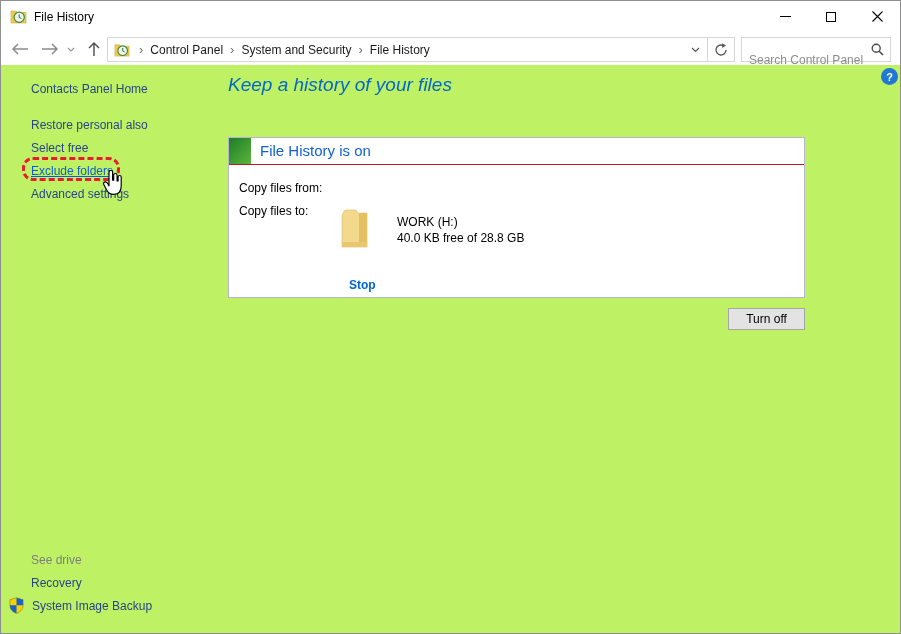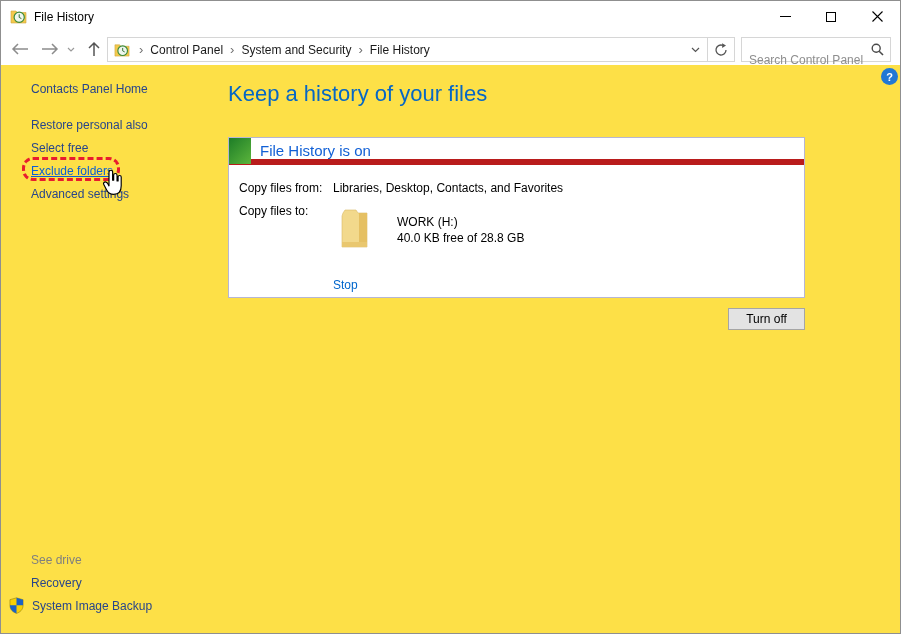--- a/index.html
+++ b/index.html
@@ -1,19 +1,19 @@
 <!DOCTYPE html>
 <html><head>
 <meta charset="utf-8">
 <style>
   * { margin:0; padding:0; box-sizing:border-box; }
   html,body { background:#f0f0f0; }
   body { font-family:"Liberation Sans","DejaVu Sans",sans-serif; }
   .window {
-    position:relative; width:901px; height:634px; background:#fde047;
+    position:relative; width:901px; height:634px; background:#bef264;
     border:1px solid #8f8f8f; overflow:hidden; cursor:default;
     font-size:12px; color:#000;
   }
   .abs { position:absolute; }
 
   
   .titlebar { position:absolute; top:0; left:0; right:0; height:32px; background:#fff; }
   .app-icon { position:absolute; left:9px; top:7px; width:17px; height:17px; }
   .title-text { position:absolute; left:33px; top:9px; font-size:12px; color:#000; white-space:nowrap; }
   .wc-btn { position:absolute; top:0; width:46px; height:31px; display:flex; align-items:center; justify-content:center; }
@@ -56,37 +56,37 @@
     border:3px dashed #e81c2e; border-radius:11px; pointer-events:none;
   }
   .hand-cursor { position:absolute; left:101px; top:169px; pointer-events:none; }
 
   
   .help-btn {
     position:absolute; left:880px; top:67px; width:17px; height:17px; border-radius:50%;
     background:#2178d4; color:#fff; font-size:11px; font-weight:bold;
     display:flex; align-items:center; justify-content:center;
   }
-  .heading { position:absolute; left:227px; top:80px; font-size:22px; color:#0667c5; white-space:nowrap; }
+  .heading { position:absolute; left:227px; top:73px; font-size:19px; color:#0667c5; white-space:nowrap;font-style:italic; }
   .descr { position:absolute; left:227px; top:112px; color:#000; white-space:nowrap; }
 
   .panel {
     position:absolute; left:227px; top:136px; width:577px; height:161px;
     border:1px solid #b6b6d4; background:#fff;
   }
-  .panel-header { position:relative; height:27px; border-bottom:6px solid #b91c1c; }
+  .panel-header { position:relative; height:27px; border-bottom:1px solid #b91c1c; }
   .status-block {
     position:absolute; left:0; top:0; width:22px; height:26px;
     background:linear-gradient(135deg,#1d7d27,#5cb53c);
   }
   .panel-title { position:absolute; left:31px; top:4px; font-size:15px; color:#1160d6; white-space:nowrap; }
   .p-label { position:absolute; left:10px; color:#000; }
   .p-val { position:absolute; color:#000; white-space:nowrap; }
   .folder-ic { position:absolute; left:111px; top:70px; }
-  .stop-link { position:absolute; left:104px; top:140px; color:#0066cc; }
+  .stop-link { position:absolute; left:120px; top:140px; color:#0066cc;font-weight:bold; }
   .turnoff-btn {
     position:absolute; left:727px; top:307px; width:77px; height:22px;
     background:#e3e3e3; border:1px solid #a5a5a5; font:12px "Liberation Sans",sans-serif;
     display:flex; align-items:center; justify-content:center; color:#000;
   }
 </style>
 </head>
 <body>
 
 <div class="window">
@@ -192,21 +192,20 @@
   <div class="help-btn">?</div>
 
   <div class="heading">Keep a history of your files</div>
 
   <div class="panel">
     <div class="panel-header">
       <div class="status-block"></div>
       <div class="panel-title">File History is on</div>
     </div>
     <div class="p-label" style="top:43px;">Copy files from:</div>
-    <div class="p-val" style="left:104px; top:43px;">Libraries, Desktop, Contacts, and Favorites</div>
     <div class="p-label" style="top:66px;">Copy files to:</div>
 
     <svg class="folder-ic" width="29" height="41" viewBox="0 0 29 41">
       <path d="M2 8 L2 39 L27 39 L27 5 L18 5 L16 2 L5 2 L3 5 Z" fill="#f2d98c" stroke="#d9ba66" stroke-width="0.6"></path>
       <path d="M19 5 L27 5 L27 39 L19 39 Z" fill="#e5c063"></path>
       <path d="M2 34 L27 34 L27 39 L2 39 Z" fill="#e9c76f"></path>
     </svg>
     <div class="p-val" style="left:168px; top:77px;">WORK (H:)</div>
     <div class="p-val" style="left:168px; top:93px;">40.0 KB free of 28.8 GB</div>
 

